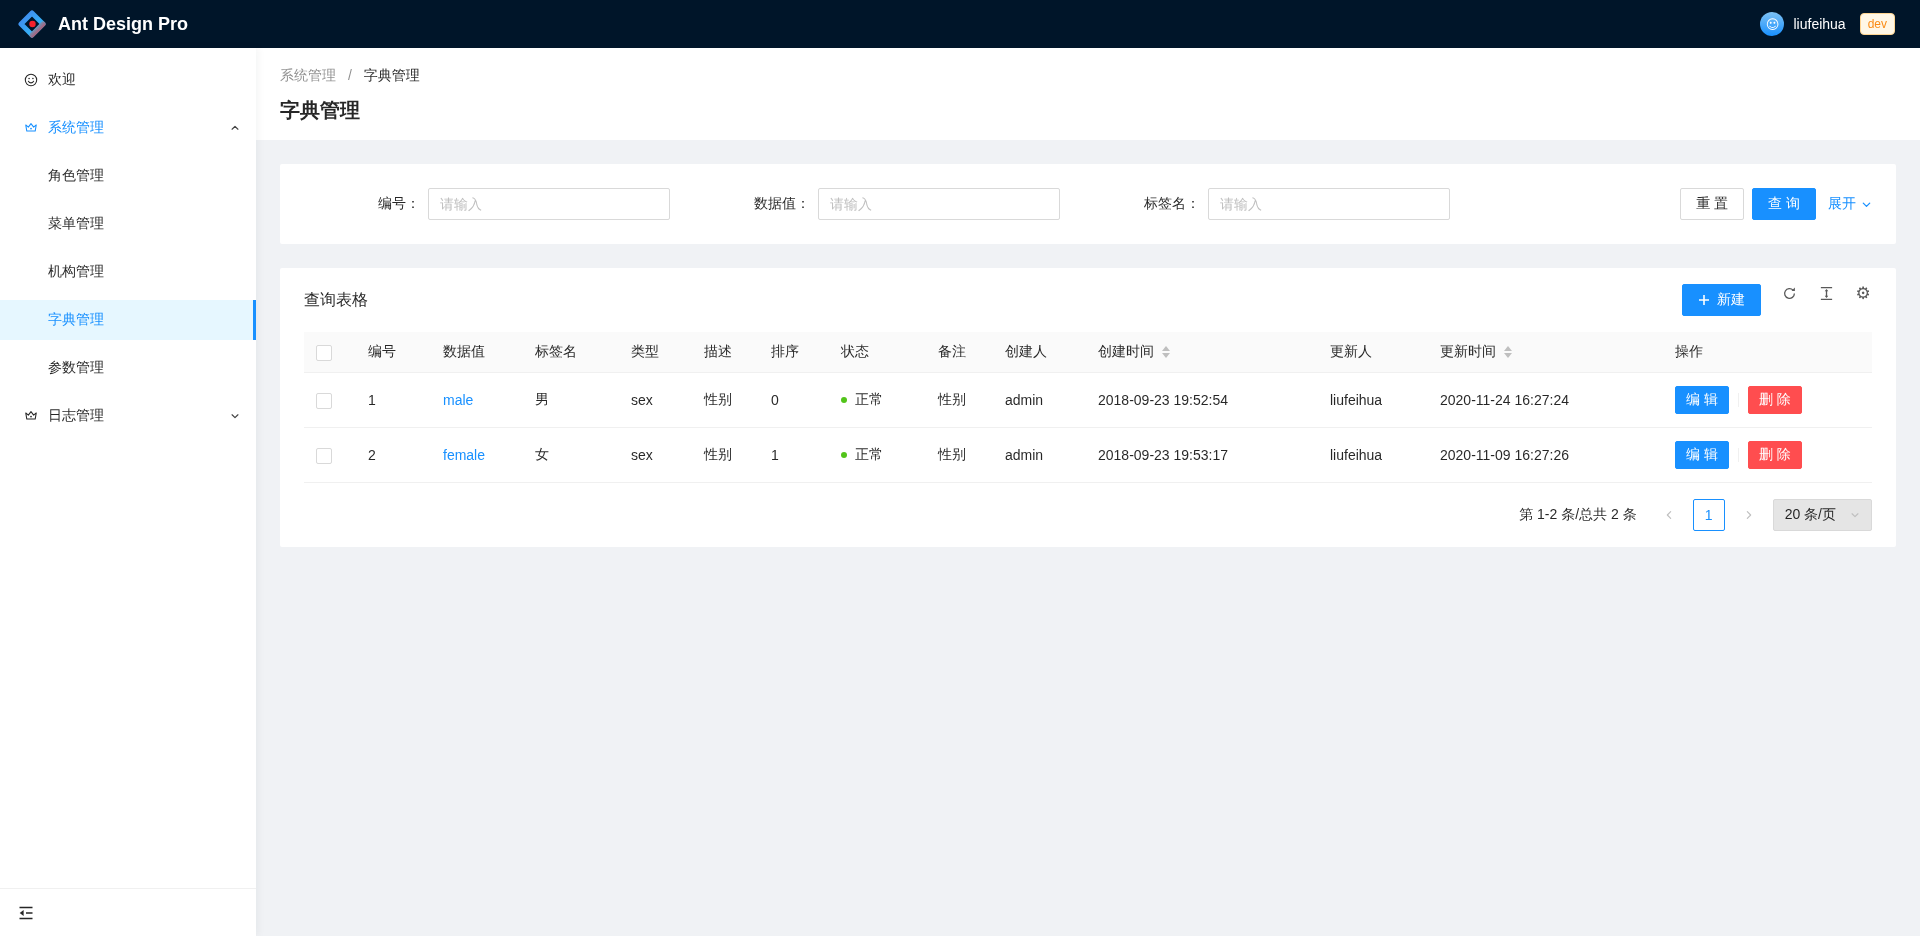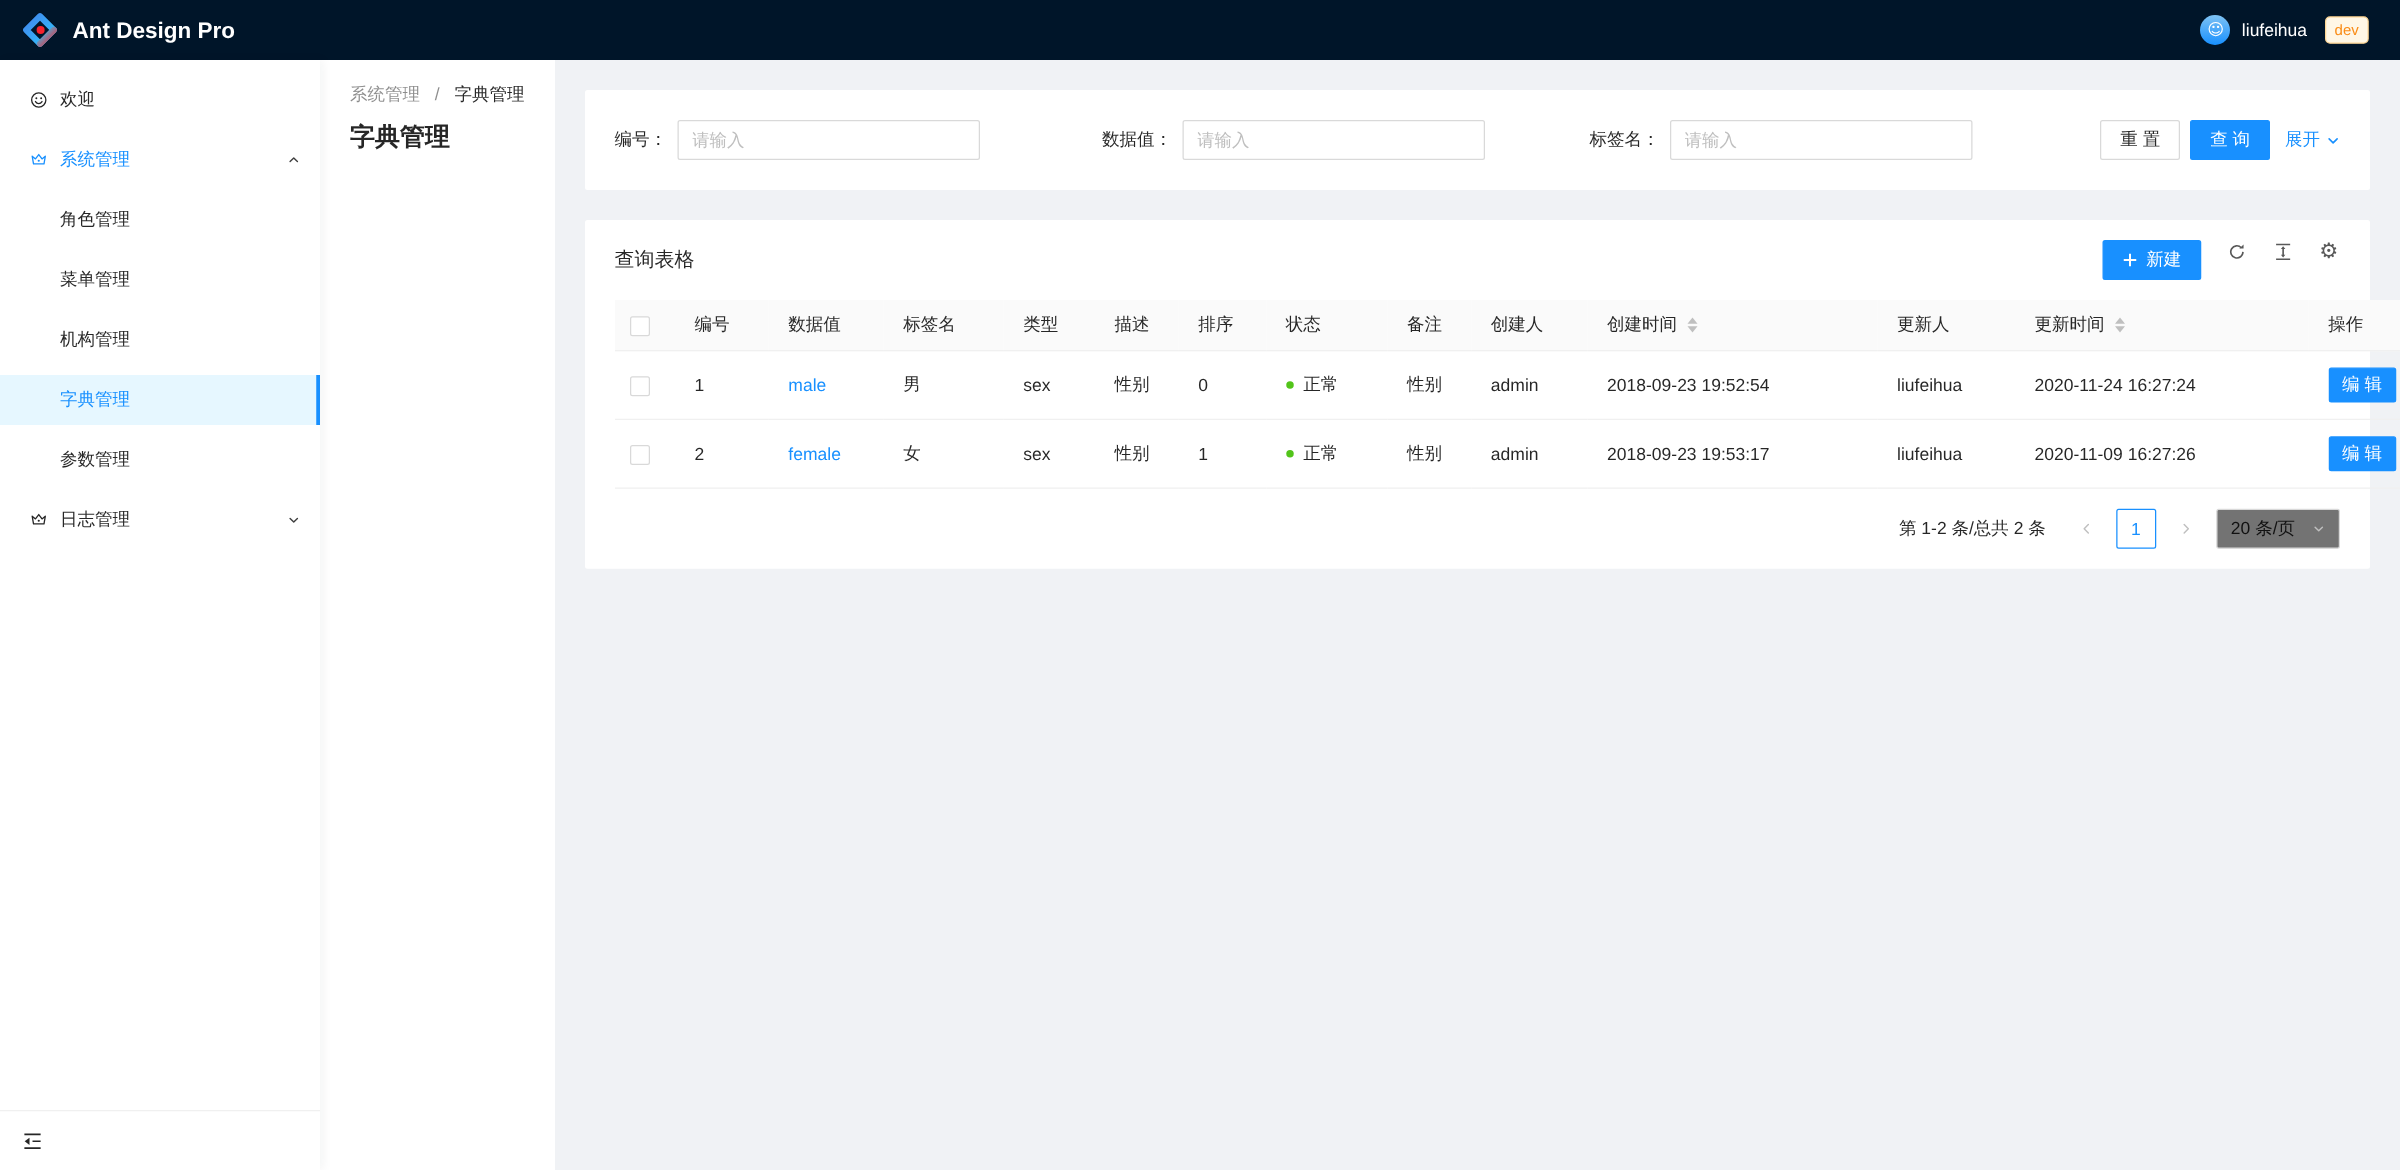--- a/index.html
+++ b/index.html
@@ -32,33 +32,33 @@
   .menu-item.active{color:var(--primary)}
   .menu-item.selected{background:var(--selected-menu-bg);color:var(--primary)}
   .menu-item.selected::after{content:"";position:absolute;right:0;top:0;bottom:0;width:3px;background:var(--primary)}
   .menu-icon{display:inline-flex;margin-right:10px;align-items:center}
   .menu-arrow{margin-left:auto;display:inline-flex;color:rgba(0,0,0,.75)}
   .menu-item.active .menu-arrow{color:rgba(0,0,0,.75)}
   .sidebar-footer{position:absolute;left:0;right:0;bottom:0;height:48px;border-top:1px solid var(--split);display:flex;align-items:center;padding-left:18px}
   .collapse-btn{display:inline-flex;color:rgba(0,0,0,.85);cursor:pointer}
 
   
-  .main{flex:1;min-width:0;display:flex;overflow:hidden}
+  .main{flex:1;min-width:0;display:flex;flex-direction:column;overflow:hidden}
   .page-header{background:#fff;padding:16px 24px 16px 24px}
   .breadcrumb{font-size:14px;line-height:22px}
   .bc-link{color:var(--text-secondary);cursor:pointer}
   .bc-sep{color:var(--text-secondary);margin:0 8px}
   .bc-current{color:var(--text)}
   .page-title{font-size:20px;font-weight:600;line-height:28px;margin-top:10px;color:var(--text)}
   .content{padding:24px;flex:1;overflow:hidden}
   .card{background:#fff;border-radius:2px}
 
   
   .search-card{padding:24px;display:flex;align-items:center}
-  .search-field{width:390px;display:flex;align-items:center;padding-right:24px}
+  .search-field{width:390px;display:flex;align-items:center;justify-content:flex-end;padding-right:24px}
   .search-field label{margin-right:8px;white-space:nowrap;color:var(--text)}
   .ipt{width:242px;height:32px;border:1px solid var(--border);border-radius:2px;padding:0 11px;font-size:14px;color:var(--text);outline:none;font-family:inherit}
   .ipt::placeholder{color:#bfbfbf}
   .search-actions{margin-left:auto;display:flex;align-items:center}
   .btn{height:32px;padding:0 15px;border-radius:2px;border:1px solid var(--border);background:#fff;color:var(--text);font-size:14px;cursor:pointer;font-family:inherit;white-space:nowrap}
   .btn-primary{background:var(--primary);border-color:var(--primary);color:#fff}
   .btn + .btn{margin-left:8px}
   .expand-link{color:var(--primary);margin-left:12px;cursor:pointer;display:inline-flex;align-items:center;white-space:nowrap}
   .expand-link .chev{margin-left:5px;display:inline-flex}
 
@@ -82,21 +82,21 @@
   .status-dot{display:inline-block;width:6px;height:6px;border-radius:50%;background:var(--success);margin-right:8px;vertical-align:middle}
   .btn-sm{height:28px;padding:0 10px;font-size:14px}
   .btn-danger{background:var(--danger);border-color:var(--danger);color:#fff}
   .action-divider{display:inline-block;width:1px;height:14px;background:var(--split);margin:0 9px;vertical-align:middle}
 
   
   .pagination{display:flex;align-items:center;justify-content:flex-end;margin:16px 24px;padding-bottom:16px;gap:8px}
   .pg-total{margin-right:8px;color:var(--text)}
   .pg-btn{width:32px;height:32px;display:flex;align-items:center;justify-content:center;color:var(--text-disabled);cursor:pointer;border-radius:2px;font-size:13px}
   .pg-page{width:32px;height:32px;display:flex;align-items:center;justify-content:center;border:1px solid var(--primary);color:var(--primary);font-weight:500;border-radius:2px;background:#fff;cursor:pointer}
-  .pg-size{height:32px;border:1px solid var(--border);border-radius:2px;display:flex;align-items:center;padding:0 11px;cursor:pointer;background:#737373;color:var(--text)}
+  .pg-size{height:32px;border:1px solid var(--border);border-radius:2px;display:flex;align-items:center;padding:0 11px;cursor:pointer;background:#e5e5e5;color:var(--text)}
   .pg-size .chev{margin-left:14px;color:#bfbfbf;display:inline-flex}
 </style>
 </head>
 <body>
 
 <div id="app">
 
   <header class="app-header">
     <span class="logo">
       <svg width="28" height="28" viewBox="0 0 28 28">

